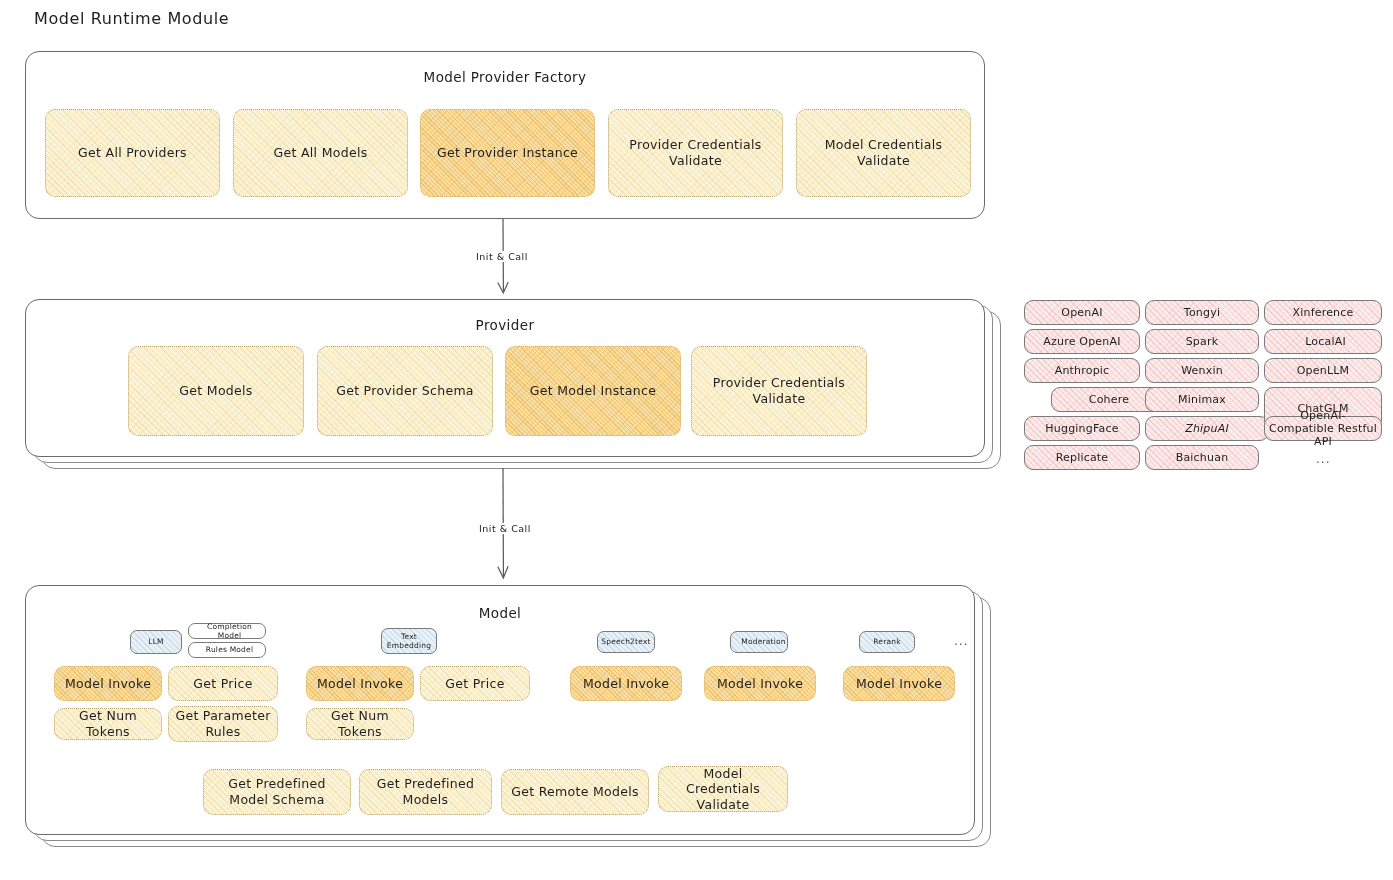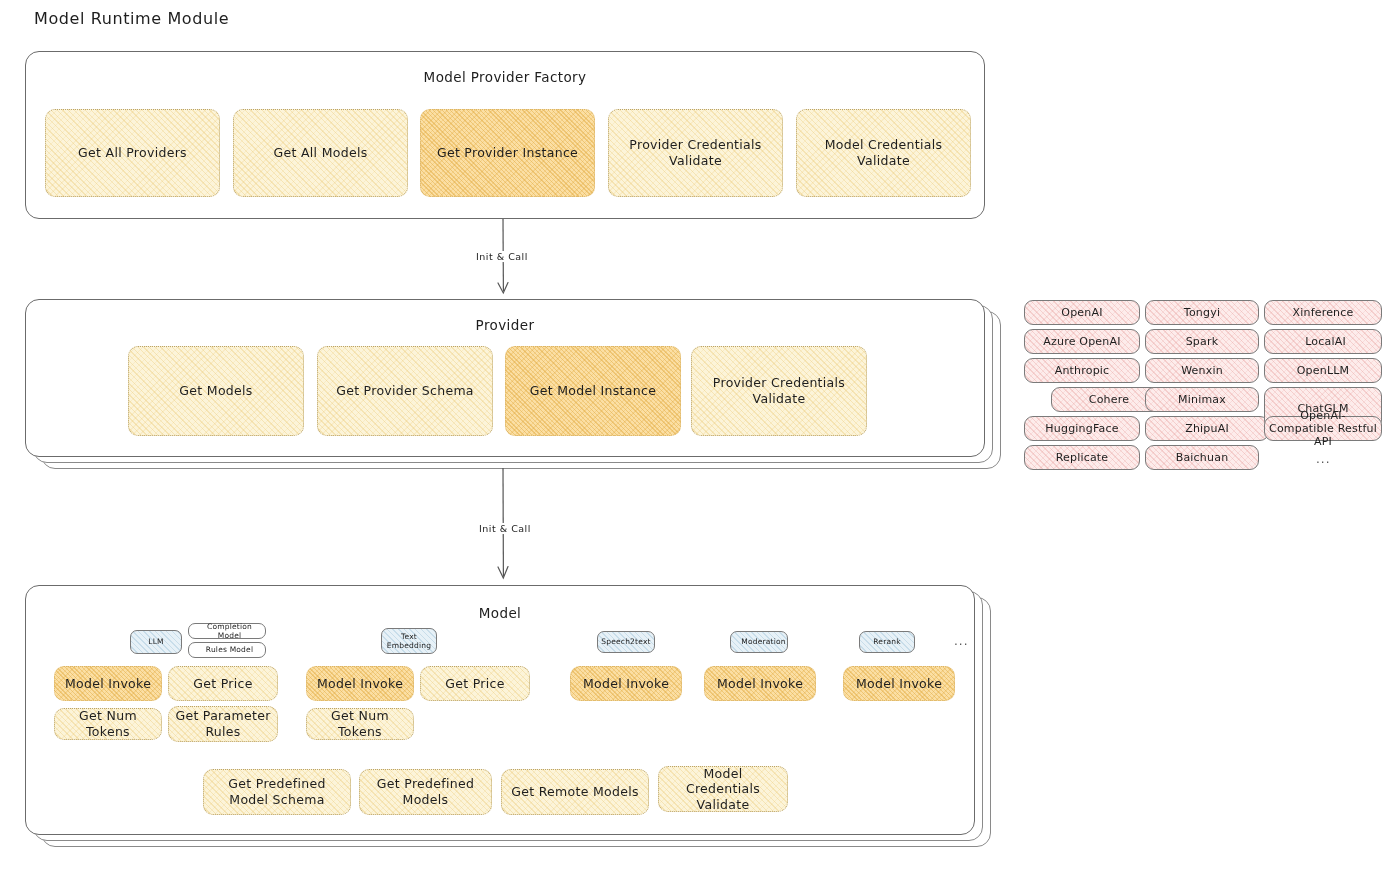--- a/index.html
+++ b/index.html
@@ -172,21 +172,21 @@
   <div class="pill" style="left:0px; top:29px; width:116px; height:25px;">Azure OpenAI</div>
   <div class="pill" style="left:0px; top:58px; width:116px; height:25px;">Anthropic</div>
   <div class="pill" style="left:0px; top:87px; width:116px; height:25px;margin-left:27px;">Cohere</div>
   <div class="pill" style="left:0px; top:116px; width:116px; height:25px;">HuggingFace</div>
   <div class="pill" style="left:0px; top:145px; width:116px; height:25px;">Replicate</div>
 
   <div class="pill" style="left:121px; top:0px; width:114px; height:25px;">Tongyi</div>
   <div class="pill" style="left:121px; top:29px; width:114px; height:25px;">Spark</div>
   <div class="pill" style="left:121px; top:58px; width:114px; height:25px;">Wenxin</div>
   <div class="pill" style="left:121px; top:87px; width:114px; height:25px;">Minimax</div>
-  <div class="pill" style="left:121px; top:116px; width:124px; height:25px;">ZhipuAI</div>
+  <div class="pill" style="left:121px; top:116px; width:124px; height:25px;font-style:italic;">ZhipuAI</div>
   <div class="pill" style="left:121px; top:145px; width:114px; height:25px;">Baichuan</div>
 
   <div class="pill" style="left:240px; top:0px; width:118px; height:25px;">Xinference</div>
   <div class="pill" style="left:240px; top:29px; width:118px; height:25px;padding-left:8px;">LocalAI</div>
   <div class="pill" style="left:240px; top:58px; width:118px; height:25px;">OpenLLM</div>
   <div class="pill" style="left:240px; top:87px; width:118px; height:42px;">ChatGLM</div>
   <div class="pill" style="left:240px; top:116px; width:118px; height:25px;">OpenAI-Compatible Restful API</div>
   <div class="ellipsis" style="left:292px; top:152px;">...</div>
 </div>
 

